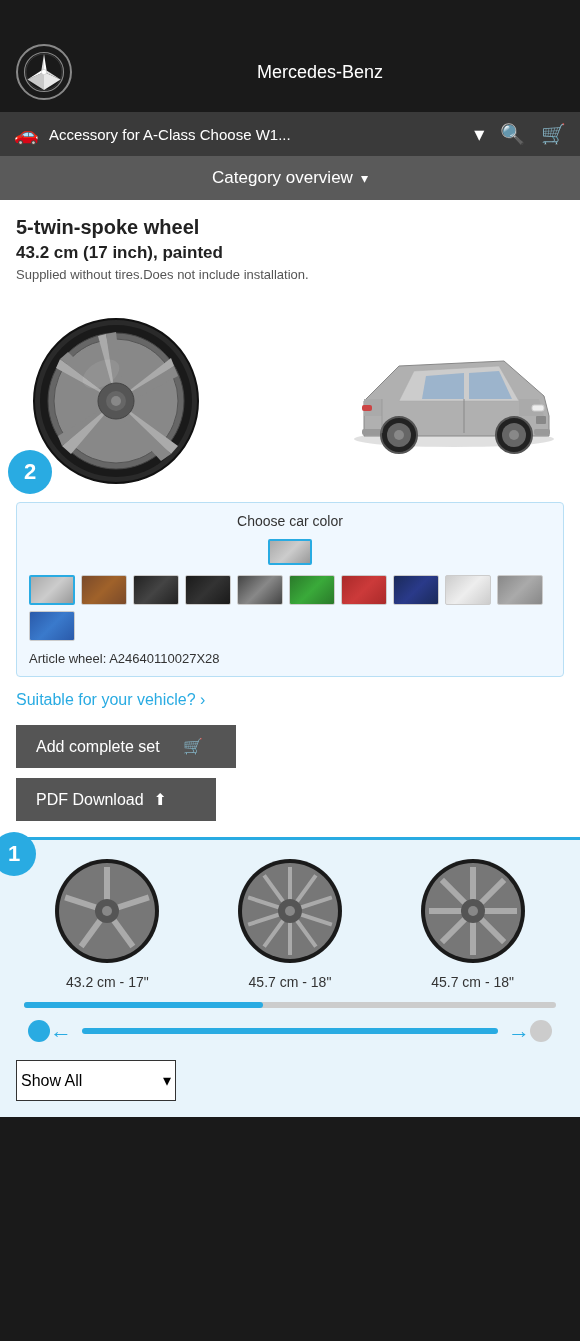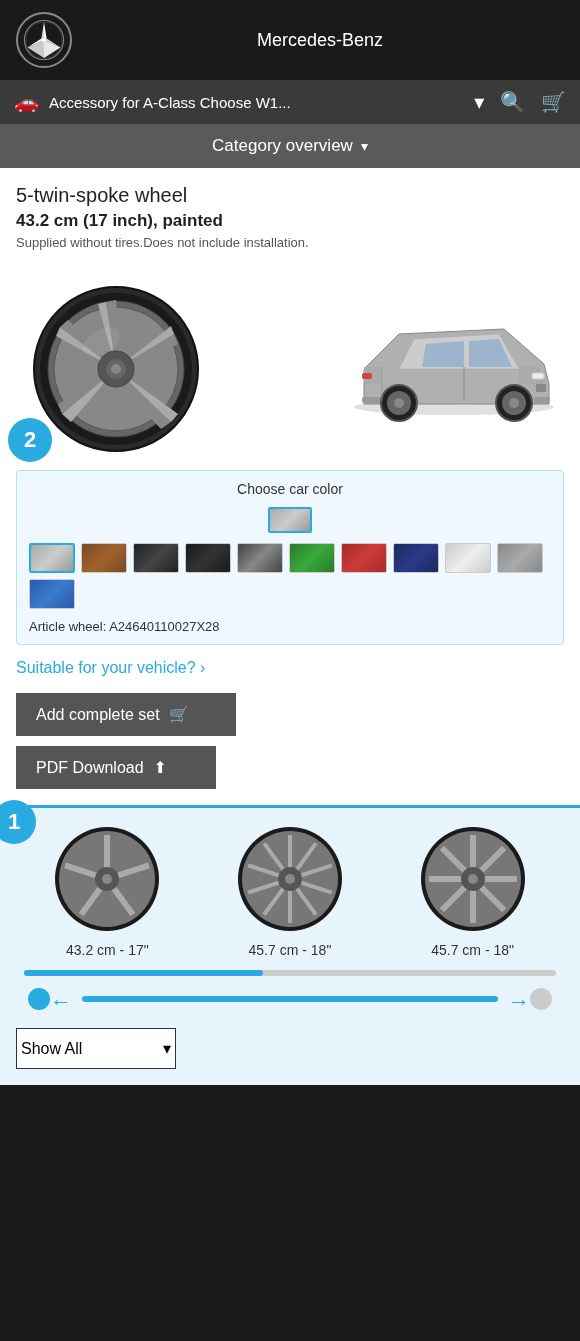--- a/index.html
+++ b/index.html
@@ -11,20 +11,21 @@
       overflow-x: hidden;
     }
 
     
     .header {
       background: #1a1a1a;
       display: flex;
       align-items: center;
       padding: 12px 16px;
       gap: 4px;
+      margin-top: 32px;
     }
     .logo-circle {
       width: 56px;
       height: 56px;
       border-radius: 50%;
       border: 2px solid #888;
       display: flex;
       align-items: center;
       justify-content: center;
       flex-shrink: 0;
@@ -86,21 +87,21 @@
 
     
     .main-content {
       background: #fff;
       margin: 0;
       padding: 16px;
     }
 
     .product-title {
       font-size: 20px;
-      font-weight: normal;
+      font-weight: bold;
       color: #222;
       margin-bottom: 4px;
     }
     .product-subtitle {
       font-size: 17px;
       font-weight: bold;
       color: #222;
       margin-bottom: 4px;
     }
     .product-desc {
@@ -200,21 +201,21 @@
 
     
     .btn-add {
       background: #555;
       color: #fff;
       border: none;
       padding: 12px 20px;
       font-size: 16px;
       display: flex;
       align-items: center;
-      gap: 10px;
+      gap: 24px;
       margin-bottom: 10px;
       cursor: pointer;
       width: 220px;
     }
     .btn-pdf {
       background: #555;
       color: #fff;
       border: none;
       padding: 12px 20px;
       font-size: 16px;

